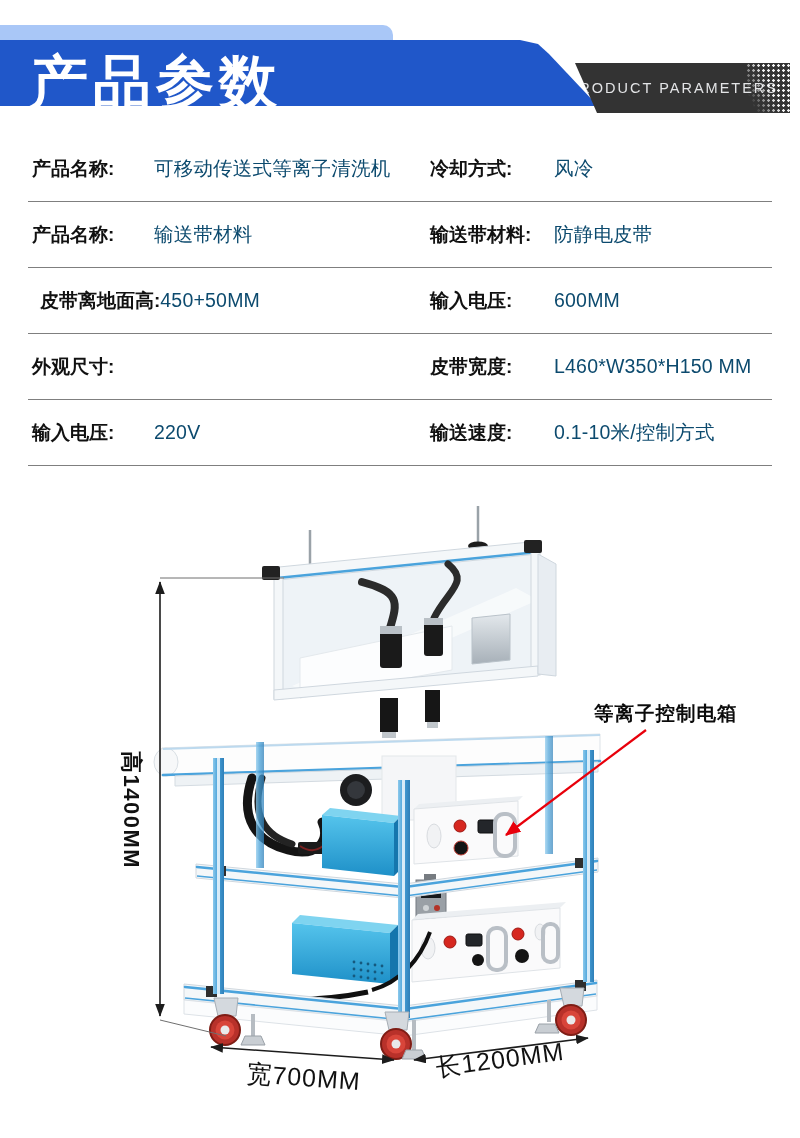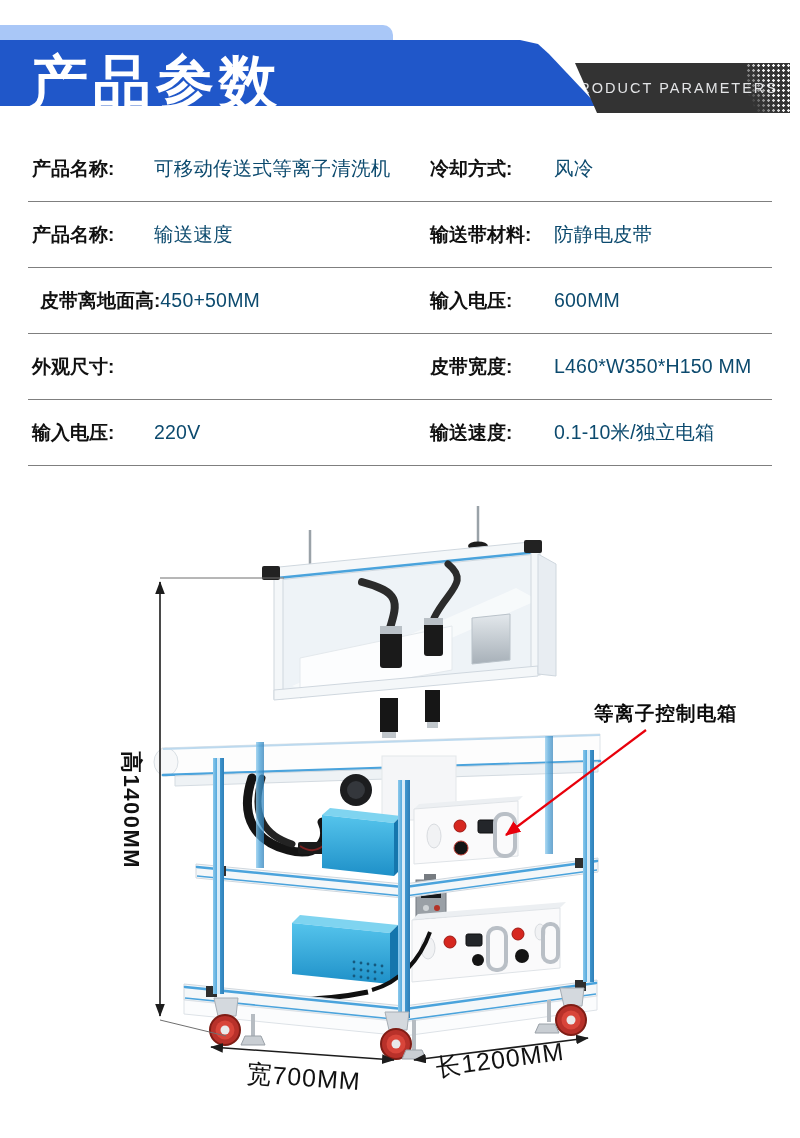--- a/index.html
+++ b/index.html
@@ -70,21 +70,21 @@
         <span class="value">可移动传送式等离子清洗机</span>
       </div>
       <div class="cell right">
         <span class="label">冷却方式:</span>
         <span class="value">风冷</span>
       </div>
     </div>
     <div class="spec-row">
       <div class="cell left">
         <span class="label">产品名称:</span>
-        <span class="value">输送速度</span>
+        <span class="value">输送带材料</span>
       </div>
       <div class="cell right">
         <span class="label">输送带材料:</span>
         <span class="value">防静电皮带</span>
       </div>
     </div>
     <div class="spec-row">
       <div class="cell left tight">
         <span class="label">皮带离地面高:</span>
         <span class="value">450+50MM</span>
@@ -103,21 +103,21 @@
         <span class="value">L460*W350*H150 MM</span>
       </div>
     </div>
     <div class="spec-row">
       <div class="cell left">
         <span class="label">输入电压:</span>
         <span class="value">220V</span>
       </div>
       <div class="cell right">
         <span class="label">输送速度:</span>
-        <span class="value">0.1-10米/独立电箱</span>
+        <span class="value">0.1-10米/控制方式</span>
       </div>
     </div>
   </section>
 
   <figure class="machine">
     <svg width="800" height="648" viewBox="0 0 800 648">
       <defs>
         <linearGradient id="gradCyan" x1="0" y1="0" x2="0" y2="1">
           <stop offset="0" stop-color="#55c4ec"></stop>
             <stop offset="1" stop-color="#1e90c8"></stop>

